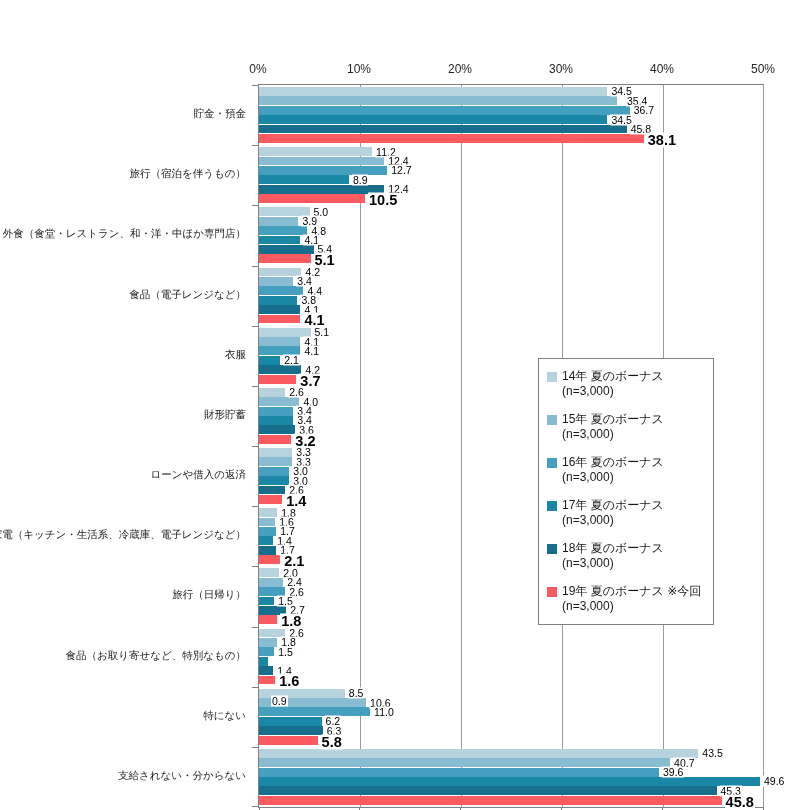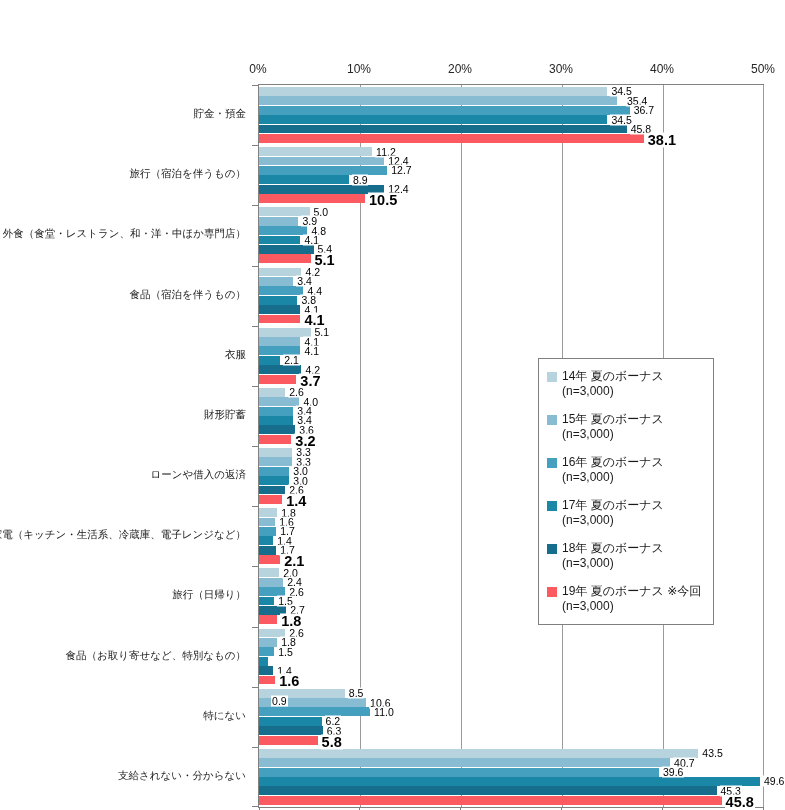--- a/index.html
+++ b/index.html
@@ -44,21 +44,21 @@
       <div class="cat-row" style="top: 0px; height: 60.1667px;">
         <span>貯金・預金</span>
       </div>
       <div class="cat-row" style="top: 120.333px; height: 60.1667px;">
         <span>外食（食堂・レストラン、和・洋・中ほか専門店）</span>
       </div>
       <div class="cat-row" style="top: 60.1667px; height: 60.1667px;">
         <span>旅行（宿泊を伴うもの）</span>
       </div>
       <div class="cat-row" style="top: 180.5px; height: 60.1667px;">
-        <span>食品（宿泊を伴うもの）</span>
+        <span>食品（電子レンジなど）</span>
       </div>
       <div class="cat-row" style="top: 240.667px; height: 60.1667px;">
         <span>衣服</span>
       </div>
       <div class="cat-row" style="top: 300.833px; height: 60.1667px;">
         <span>財形貯蓄</span>
       </div>
       <div class="cat-row" style="top: 361px; height: 60.1667px;">
         <span>ローンや借入の返済</span>
       </div>

